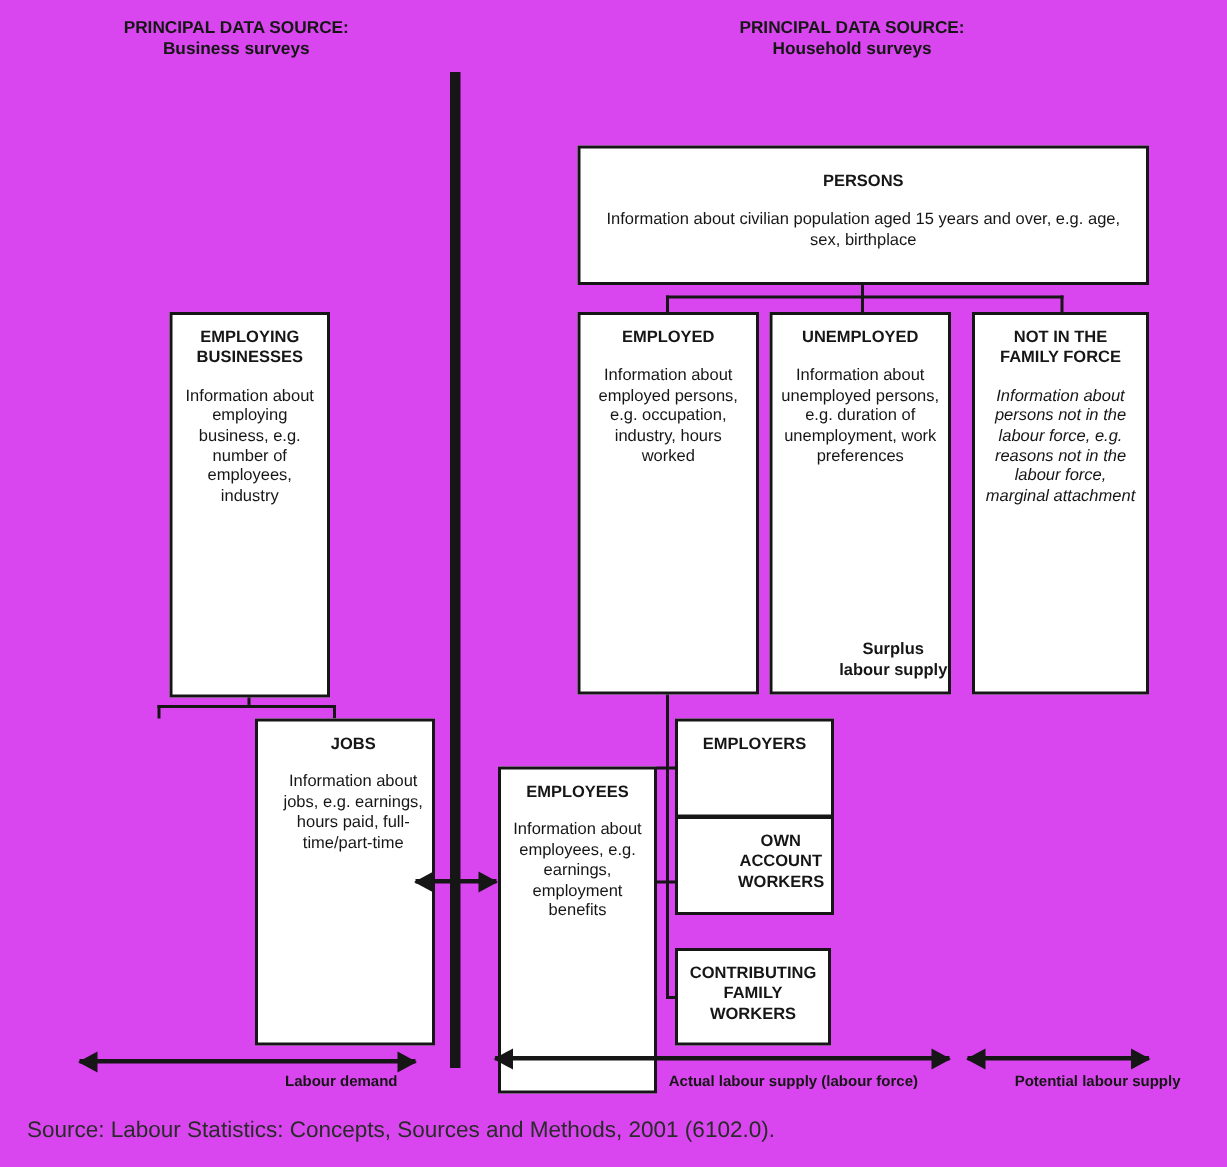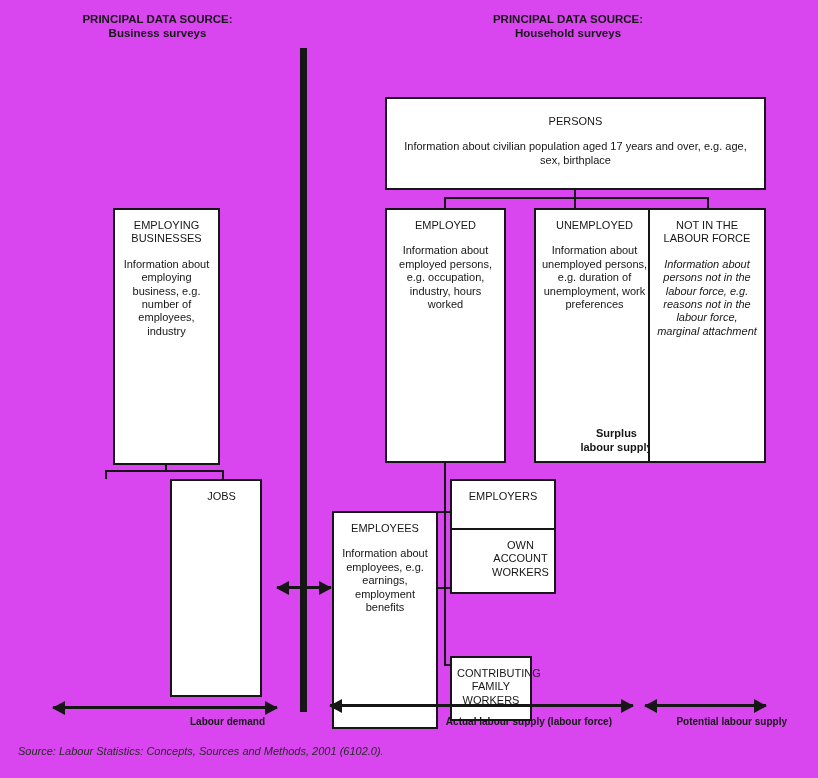--- a/index.html
+++ b/index.html
@@ -22,21 +22,21 @@
   }
   .bx {
     position: absolute;
     box-sizing: border-box;
     border: 2px solid var(--ink);
     background: #ffffff;
     text-align: center;
     font-size: 11px;
     line-height: 1.22;
   }
-  .bt { font-weight: normal; font-size: 11px; margin: 9px 5px 0; }
+  .bt { font-weight: bold; font-size: 11px; margin: 9px 5px 0; }
   .bb { margin: 12px 5px 0; }
   .bf {
     position: absolute;
     left: 0; right: 0; bottom: 7px;
     font-weight: bold;
     padding-left: 44px;
   }
   .divider {
     position: absolute;
     background: var(--ink);
@@ -60,22 +60,21 @@
   .alabel {
     position: absolute;
     text-align: right;
     font-weight: bold;
     font-size: 10px;
   }
   .source {
     position: absolute;
     left: 18px;
     top: 745px;
-    font-style: italic;
-    font-size: 11px;
+    font-size: 15px;
     color: #2a2a2a;
   }
 </style>
 </head>
 <body>
 
 <div class="canvas">
 
   <div class="hdr" style="left:30px; top:12px; width:255px;">
     <div>PRINCIPAL DATA SOURCE:</div>
@@ -83,79 +82,80 @@
   </div>
   <div class="hdr" style="left:440px; top:12px; width:256px;">
     <div>PRINCIPAL DATA SOURCE:</div>
     <div>Household surveys</div>
   </div>
 
   <div class="divider" style="left:300px; top:48px; width:7px; height:664px;"></div>
 
   <div class="bx" style="left:385px; top:97px; width:381px; height:93px;">
     <div class="bt" style="margin-top:16px;">PERSONS</div>
-    <div class="bb" style="margin-left:14px; margin-right:14px;">Information about civilian population aged 17 years and over, e.g. age, sex, birthplace</div>
+    <div class="bb" style="margin-left:14px; margin-right:14px;">Information about civilian population aged 15 years and over, e.g. age, sex, birthplace</div>
   </div>
 
   <div class="cline" style="left:574px; top:190px; width:2px; height:8px;"></div>
   <div class="cline" style="left:444px; top:197px; width:265px; height:2px;"></div>
   <div class="cline" style="left:444px; top:197px; width:2px; height:11px;"></div>
   <div class="cline" style="left:574px; top:197px; width:2px; height:11px;"></div>
   <div class="cline" style="left:707px; top:197px; width:2px; height:11px;"></div>
 
   <div class="bx" style="left:113px; top:208px; width:107px; height:257px;">
     <div class="bt">EMPLOYING BUSINESSES</div>
     <div class="bb">Information about employing business, e.g. number of employees, industry</div>
   </div>
 
   <div class="bx" style="left:385px; top:208px; width:121px; height:255px;">
     <div class="bt">EMPLOYED</div>
     <div class="bb">Information about employed persons, e.g. occupation, industry, hours worked</div>
   </div>
 
-  <div class="bx" style="left:534px; top:208px; width:121px; height:255px;">
+  <div class="bx" style="left:513px; top:208px; width:121px; height:255px;">
     <div class="bt">UNEMPLOYED</div>
     <div class="bb">Information about unemployed persons, e.g. duration of unemployment, work preferences</div>
     <div class="bf">Surplus labour supply</div>
   </div>
 
   <div class="bx" style="left:648px; top:208px; width:118px; height:255px;">
-    <div class="bt">NOT IN THE LABOUR FORCE</div>
+    <div class="bt">NOT IN THE FAMILY FORCE</div>
     <div class="bb" style="margin-left:4px; margin-right:4px;font-style:italic;">Information about persons not in the labour force, e.g. reasons not in the labour force, marginal attachment</div>
   </div>
 
   <div class="cline" style="left:165px; top:465px; width:2px; height:6px;"></div>
   <div class="cline" style="left:105px; top:470px; width:119px; height:2px;"></div>
   <div class="cline" style="left:105px; top:470px; width:2px; height:9px;"></div>
   <div class="cline" style="left:222px; top:470px; width:2px; height:9px;"></div>
 
 
-  <div class="bx" style="left:170px; top:479px; width:92px; height:218px;padding-left:11px;">
+  <div class="bx" style="left:170px; top:479px; width:120px; height:218px;padding-left:11px;">
     <div class="bt">JOBS</div>
+    <div class="bb">Information about jobs, e.g. earnings, hours paid, full-time/part-time</div>
   </div>
 
   <div class="cline" style="left:444px; top:463px; width:2px; height:203px;"></div>
   <div class="cline" style="left:437px; top:511px; width:14px; height:2px;"></div>
   <div class="cline" style="left:437px; top:587px; width:14px; height:2px;"></div>
   <div class="cline" style="left:445px; top:664px; width:6px; height:2px;"></div>
 
   <div class="bx" style="left:332px; top:479px; width:106px; height:218px;margin-top:32px;">
     <div class="bt">EMPLOYEES</div>
     <div class="bb">Information about employees, e.g. earnings, employment benefits</div>
   </div>
 
   <div class="bx" style="left:450px; top:479px; width:106px; height:66px;">
     <div class="bt">EMPLOYERS</div>
   </div>
 
-  <div class="bx" style="left:450px; top:528px; width:106px; height:66px;padding-left:35px;">
+  <div class="bx" style="left:450px; top:544px; width:106px; height:66px;padding-left:35px;">
     <div class="bt">OWN ACCOUNT WORKERS</div>
   </div>
 
-  <div class="bx" style="left:450px; top:632px; width:82px; height:65px;margin-top:24px;">
+  <div class="bx" style="left:450px; top:632px; width:104px; height:65px;">
     <div class="bt">CONTRIBUTING FAMILY WORKERS</div>
   </div>
 
   <div class="harrow" style="left:277px; top:586px; width:54px;"></div>
 
   <div class="harrow" style="left:53px; top:706px; width:224px;"></div>
   <div class="alabel" style="left:65px; top:716px; width:200px;">Labour demand</div>
 
   <div class="harrow" style="left:330px; top:704px; width:303px;"></div>
   <div class="alabel" style="left:352px; top:716px; width:260px;">Actual labour supply (labour force)</div>

